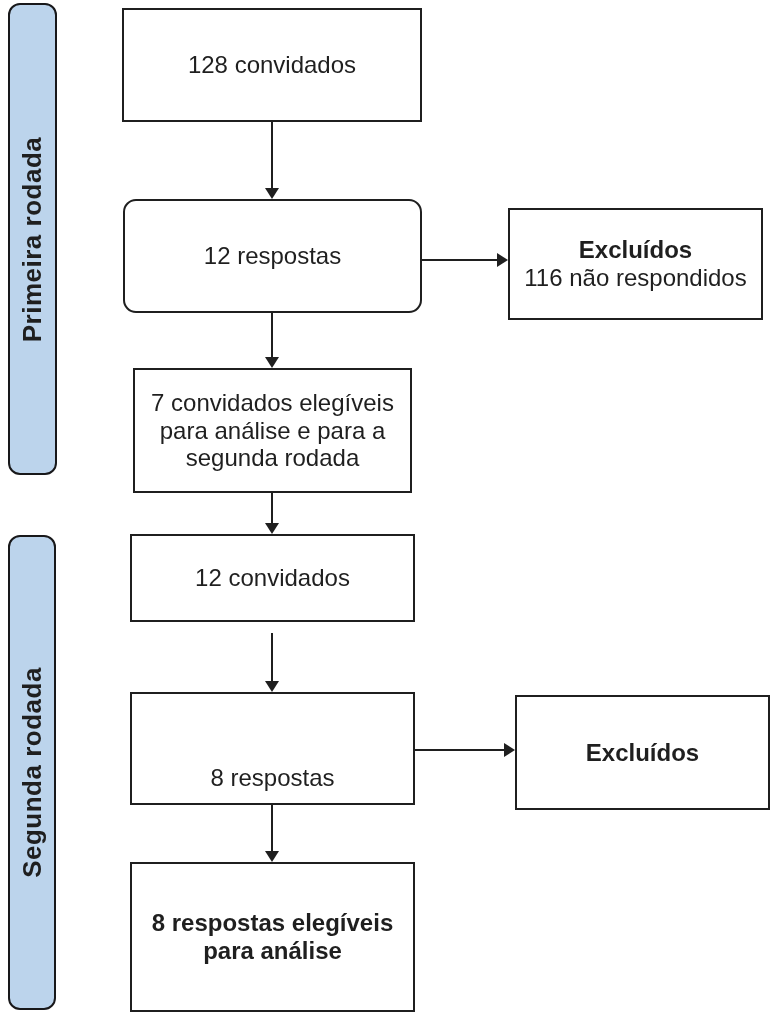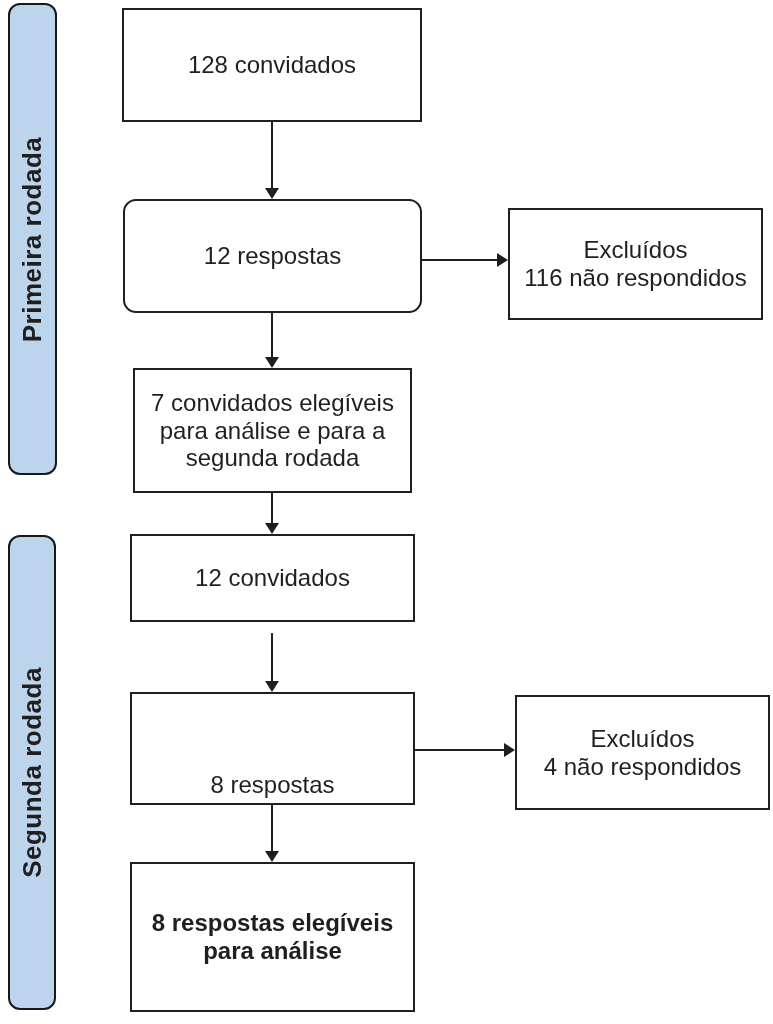--- a/index.html
+++ b/index.html
@@ -42,23 +42,23 @@
     position: absolute;
     background: #ffffff;
     border: 2px solid var(--box-border);
     box-sizing: border-box;
     display: flex;
     align-items: center;
     justify-content: center;
     text-align: center;
     font-size: 24px;
     line-height: 1.16;
-    padding: 4px 10px;
+    padding: 11px 10px;
   }
-  .fbox .title { font-weight: normal; display: block; }
+  .fbox .title { font-weight: bold; display: block; }
   .fbox .detail { display: block; }
   .v-arrow { position: absolute; width: 14px; }
   .v-arrow .line {
     position: absolute; left: 50%; transform: translateX(-50%);
     top: 0; bottom: 10px; width: 2px; background: var(--arrow);
   }
   .v-arrow .head {
     position: absolute; bottom: 0; left: 50%; transform: translateX(-50%);
     width: 0; height: 0;
     border-left: 7px solid transparent;
@@ -117,21 +117,20 @@
   <div class="fbox" style="left:508px; top:208px; width:255px; height:112px;">
     <span>
       <span class="title">Excluídos</span>
       <span class="detail">116 não respondidos</span>
     </span>
   </div>
 
   <div class="fbox" style="left:515px; top:695px; width:255px; height:115px;">
     <span>
       <span class="title">Excluídos</span>
-      <span class="detail">4 não respondidos</span>
     </span>
   </div>
 
   <div class="v-arrow" style="left:265px; top:122px; height:77px;">
     <span class="line"></span>
       <span class="head"></span>
   </div>
   <div class="v-arrow" style="left:265px; top:313px; height:55px;">
     <span class="line"></span>
       <span class="head"></span>

